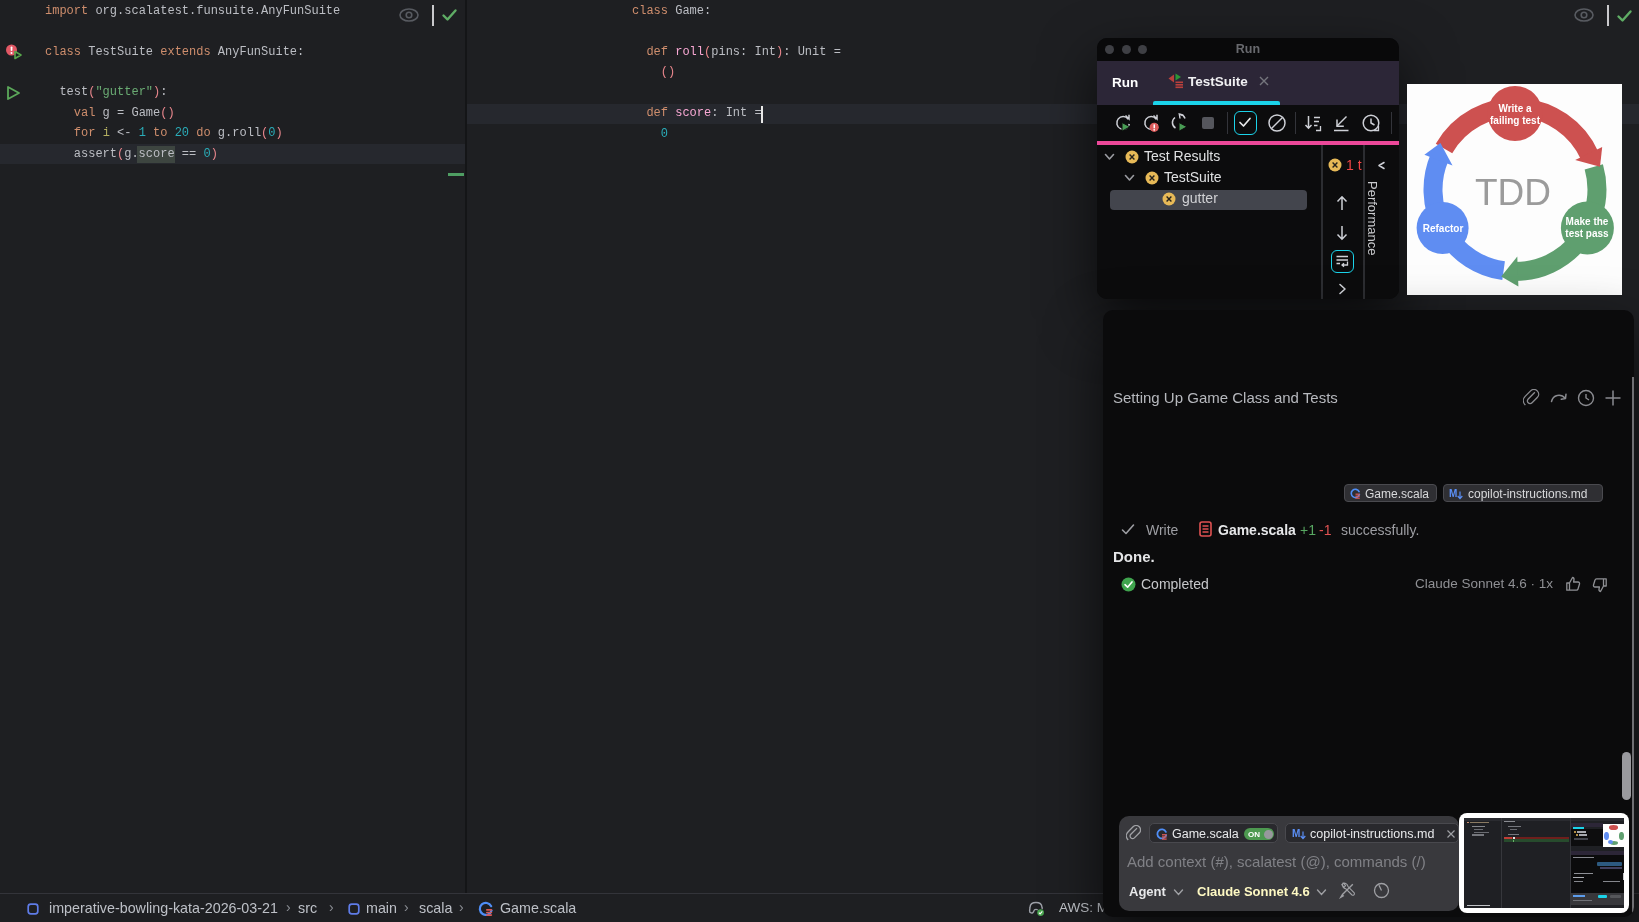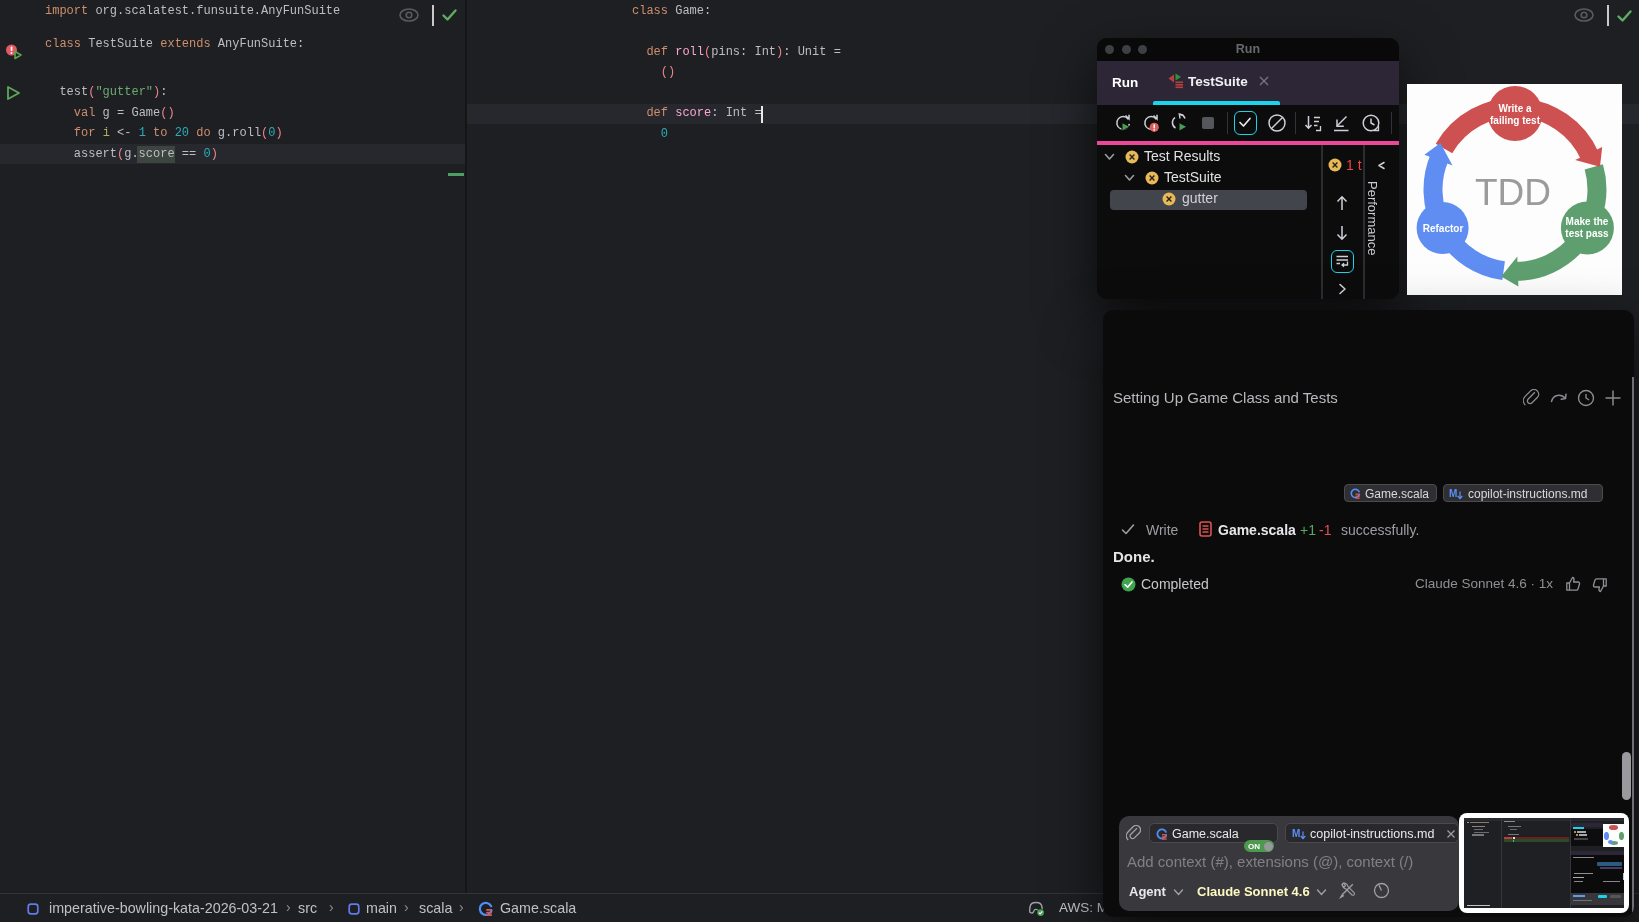--- a/index.html
+++ b/index.html
@@ -24,21 +24,21 @@
 
   <div class="abs" style="left:467px;top:104px;width:1172px;height:20px;background:#26282e;"></div>
 
   <div class="abs" style="left:0;top:144px;width:465px;height:20px;background:#26282e;"></div>
 
   <div class="abs" style="left:137px;top:146px;width:38px;height:17px;background:#3d4540;"></div>
 
   <div class="abs" style="left:465px;top:0;width:2px;height:893px;background:#141517;"></div>
 
   <div class="abs code" style="left:45px;top:1px;"><span class="kw">import</span> org.scalatest.funsuite.AnyFunSuite</div>
-  <div class="abs code" style="left:45px;top:34px;"><span class="kw">class</span> TestSuite <span class="kw">extends</span> AnyFunSuite:</div>
+  <div class="abs code" style="left:45px;top:42px;"><span class="kw">class</span> TestSuite <span class="kw">extends</span> AnyFunSuite:</div>
   <div class="abs code" style="left:45px;top:82px;">  test<span class="pk">(</span><span class="str">"gutter"</span><span class="pk">)</span>:</div>
   <div class="abs code" style="left:45px;top:103px;">    <span class="kw">val</span> g = Game<span class="pk">()</span></div>
   <div class="abs code" style="left:45px;top:123px;">    <span class="kw">for</span> <span class="prm">i</span> &lt;- <span class="num">1</span> <span class="kw">to</span> <span class="num">20</span> <span class="kw">do</span> g.roll<span class="pk">(</span><span class="num">0</span><span class="pk">)</span></div>
   <div class="abs code" style="left:45px;top:144px;">    assert<span class="pk">(</span>g.score == <span class="num">0</span><span class="pk">)</span></div>
 
   <svg class="abs" style="left:4px;top:42px;" width="22" height="20" viewBox="0 0 22 20">
     <circle cx="7.5" cy="8" r="5.5" fill="#e25865"></circle>
     <rect x="6.7" y="4.5" width="1.7" height="4.6" rx="0.8" fill="#fff"></rect>
     <circle cx="7.5" cy="11" r="1" fill="#fff"></circle>
     <path d="M11 9.5 L17 13 L11 16.5 Z" fill="none" stroke="#57a64b" stroke-width="1.6" stroke-linejoin="round"></path>
@@ -337,36 +337,36 @@
         <path d="M12.5 3.5 L5.5 10.5 C4.3 11.7 4.3 13.4 5.5 14.5 C6.6 15.7 8.3 15.7 9.5 14.5 L15 9 C17 7 17 4 15 2 C13 0 10 0 8 2 L2.5 7.5 C-0.3 10.3 -0.3 14.2 2.5 17" fill="none" stroke="#9fa0a4" stroke-width="1.5"></path>
       </svg>
       <div class="abs" style="left:30px;top:7px;width:129px;height:20px;border-radius:5px;background:#29292d;border:1px solid #49494e;">
         <svg class="abs" style="left:6px;top:4px;" width="12" height="12" viewBox="0 0 16 16">
           <path d="M13.2 5.2 A6 6 0 1 0 13.6 9.5" fill="none" stroke="#4f8ef7" stroke-width="2.4" stroke-linecap="round"></path>
           <rect x="8" y="8.1" width="6.2" height="1.8" fill="#d85854"></rect>
           <rect x="8" y="11" width="6.2" height="1.8" fill="#d85854"></rect>
           <rect x="8" y="13.9" width="6.2" height="1.8" fill="#d85854"></rect>
         </svg>
         <div class="abs" style="left:22px;top:2.5px;font-size:12.5px;color:#e8e9eb;">Game.scala</div>
-        <div class="abs" style="left:94px;top:4px;width:30px;height:12px;border-radius:6px;background:#4d9950;margin-top:12px;">
+        <div class="abs" style="left:94px;top:4px;width:30px;height:12px;border-radius:6px;background:#4d9950;">
           <div class="abs" style="left:4px;top:1.5px;font-size:8px;font-weight:bold;color:#fff;">ON</div>
           <div class="abs" style="left:19.5px;top:1.5px;width:9px;height:9px;border-radius:50%;background:#97989c;"></div>
         </div>
       </div>
       <div class="abs" style="left:166px;top:7px;width:174px;height:20px;border-radius:5px;background:#29292d;border:1px solid #49494e;overflow:hidden;">
         <div class="abs" style="left:6px;top:4px;font-size:10px;font-weight:bold;color:#5b8ff5;">M</div>
         <svg class="abs" style="left:14px;top:7px;" width="6" height="9" viewBox="0 0 6 9">
             <path d="M3 0.5 L3 7 M0.7 5 L3 7.6 L5.3 5" fill="none" stroke="#5b8ff5" stroke-width="1.2"></path>
           </svg>
         <div class="abs" style="left:24px;top:2.5px;font-size:12.5px;color:#e8e9eb;">copilot-instructions.md</div>
         <svg class="abs" style="left:160px;top:5px;" width="10" height="10" viewBox="0 0 10 10">
             <path d="M1.5 1.5 L8.5 8.5 M8.5 1.5 L1.5 8.5" stroke="#9fa0a4" stroke-width="1.2"></path>
           </svg>
       </div>
-      <div class="abs" style="left:8px;top:37px;font-size:15px;color:#808186;">Add context (#), extensions (@), context (/)</div>
+      <div class="abs" style="left:8px;top:37px;font-size:15px;color:#808186;">Add context (#), scalatest (@), commands (/)</div>
       <div class="abs" style="left:10px;top:68px;font-size:13px;font-weight:bold;color:#e8e9eb;">Agent</div>
       <svg class="abs" style="left:54px;top:73px;" width="11" height="7" viewBox="0 0 11 7">
           <path d="M1.5 1 L5.5 5.5 L9.5 1" fill="none" stroke="#9fa0a4" stroke-width="1.4" stroke-linecap="round"></path>
         </svg>
       <div class="abs" style="left:78px;top:68px;font-size:13px;font-weight:bold;color:#fef9c3;">Claude Sonnet 4.6</div>
       <svg class="abs" style="left:197px;top:73px;" width="11" height="7" viewBox="0 0 11 7">
           <path d="M1.5 1 L5.5 5.5 L9.5 1" fill="none" stroke="#9fa0a4" stroke-width="1.4" stroke-linecap="round"></path>
         </svg>
       <svg class="abs" style="left:220px;top:66px;" width="17" height="17" viewBox="0 0 17 17">
         <path d="M13.8 2.2 L3.2 12.8 M3.2 12.8 L1.8 15.2 L4.2 13.8 Z" fill="none" stroke="#9fa0a4" stroke-width="1.4"></path>

